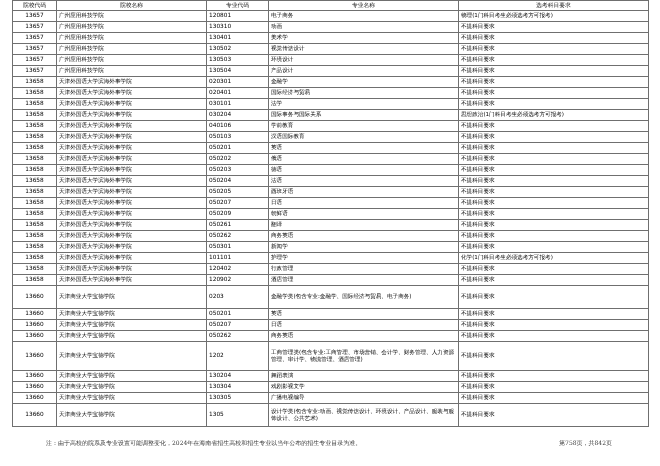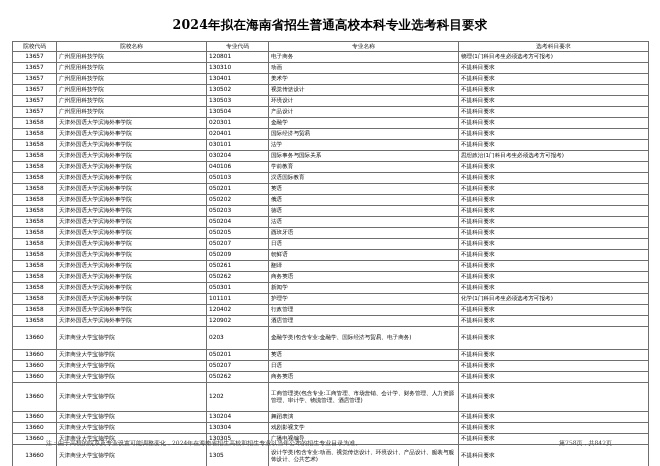--- a/index.html
+++ b/index.html
@@ -106,21 +106,20 @@
   .note-pager {
     padding-right: 36px;
     white-space: nowrap;
   }
 </style>
 </head>
 <body>
 
 <div class="page">
 
-  <h1 class="doc-title">2024年拟在海南省招生普通高校本科专业选考科目要求</h1>
 
   <table class="req-table">
     <colgroup>
       <col style="width:44px">
       <col style="width:150px">
       <col style="width:62px">
       <col style="width:190px">
       <col style="width:190px">
     </colgroup>
     <thead>

